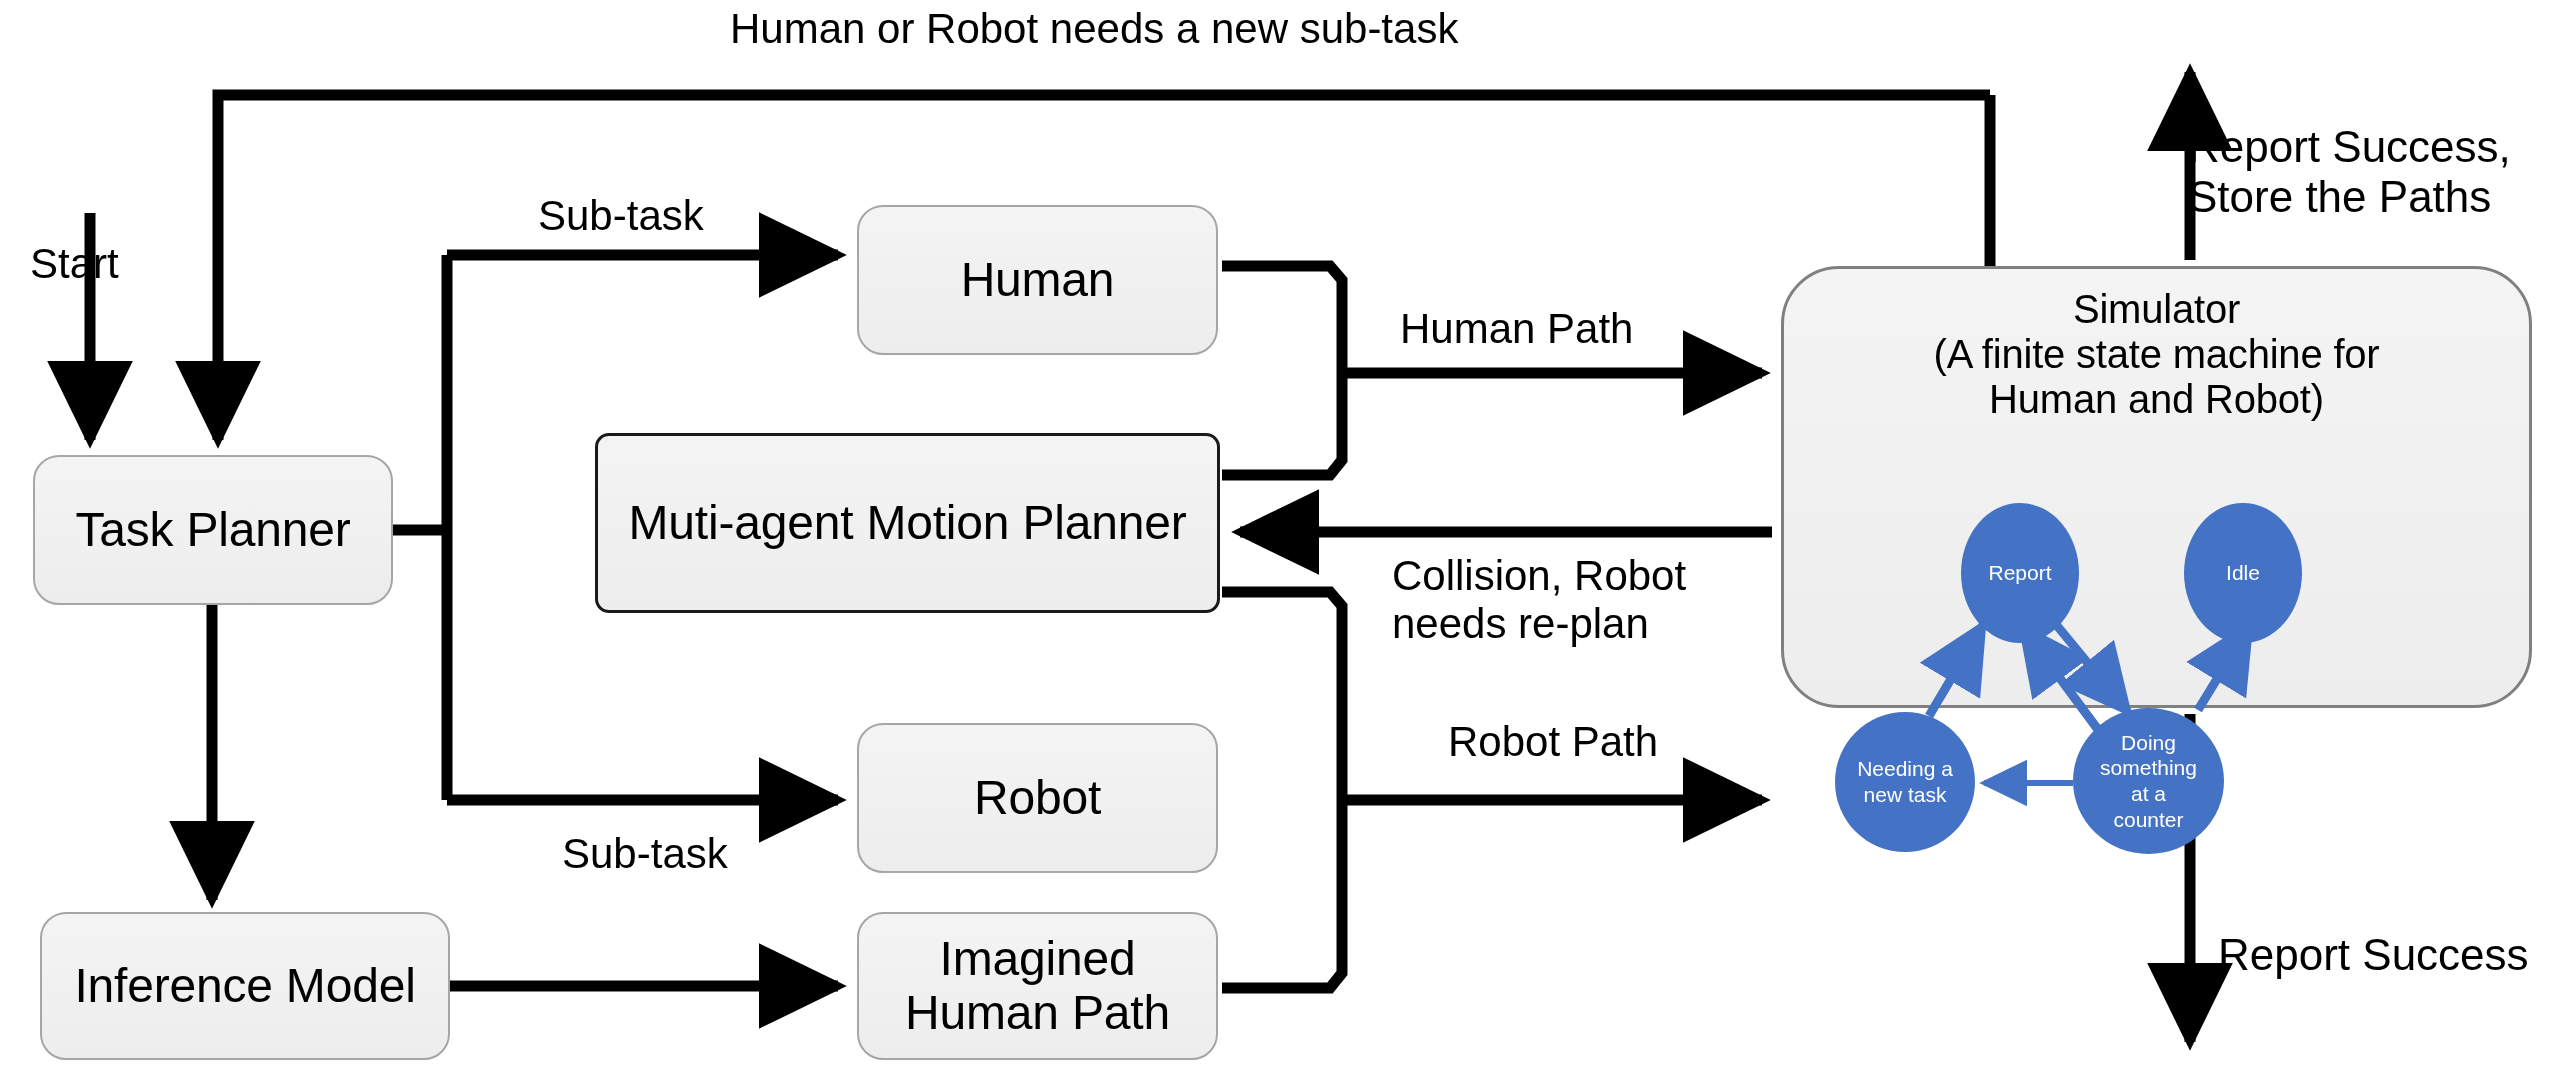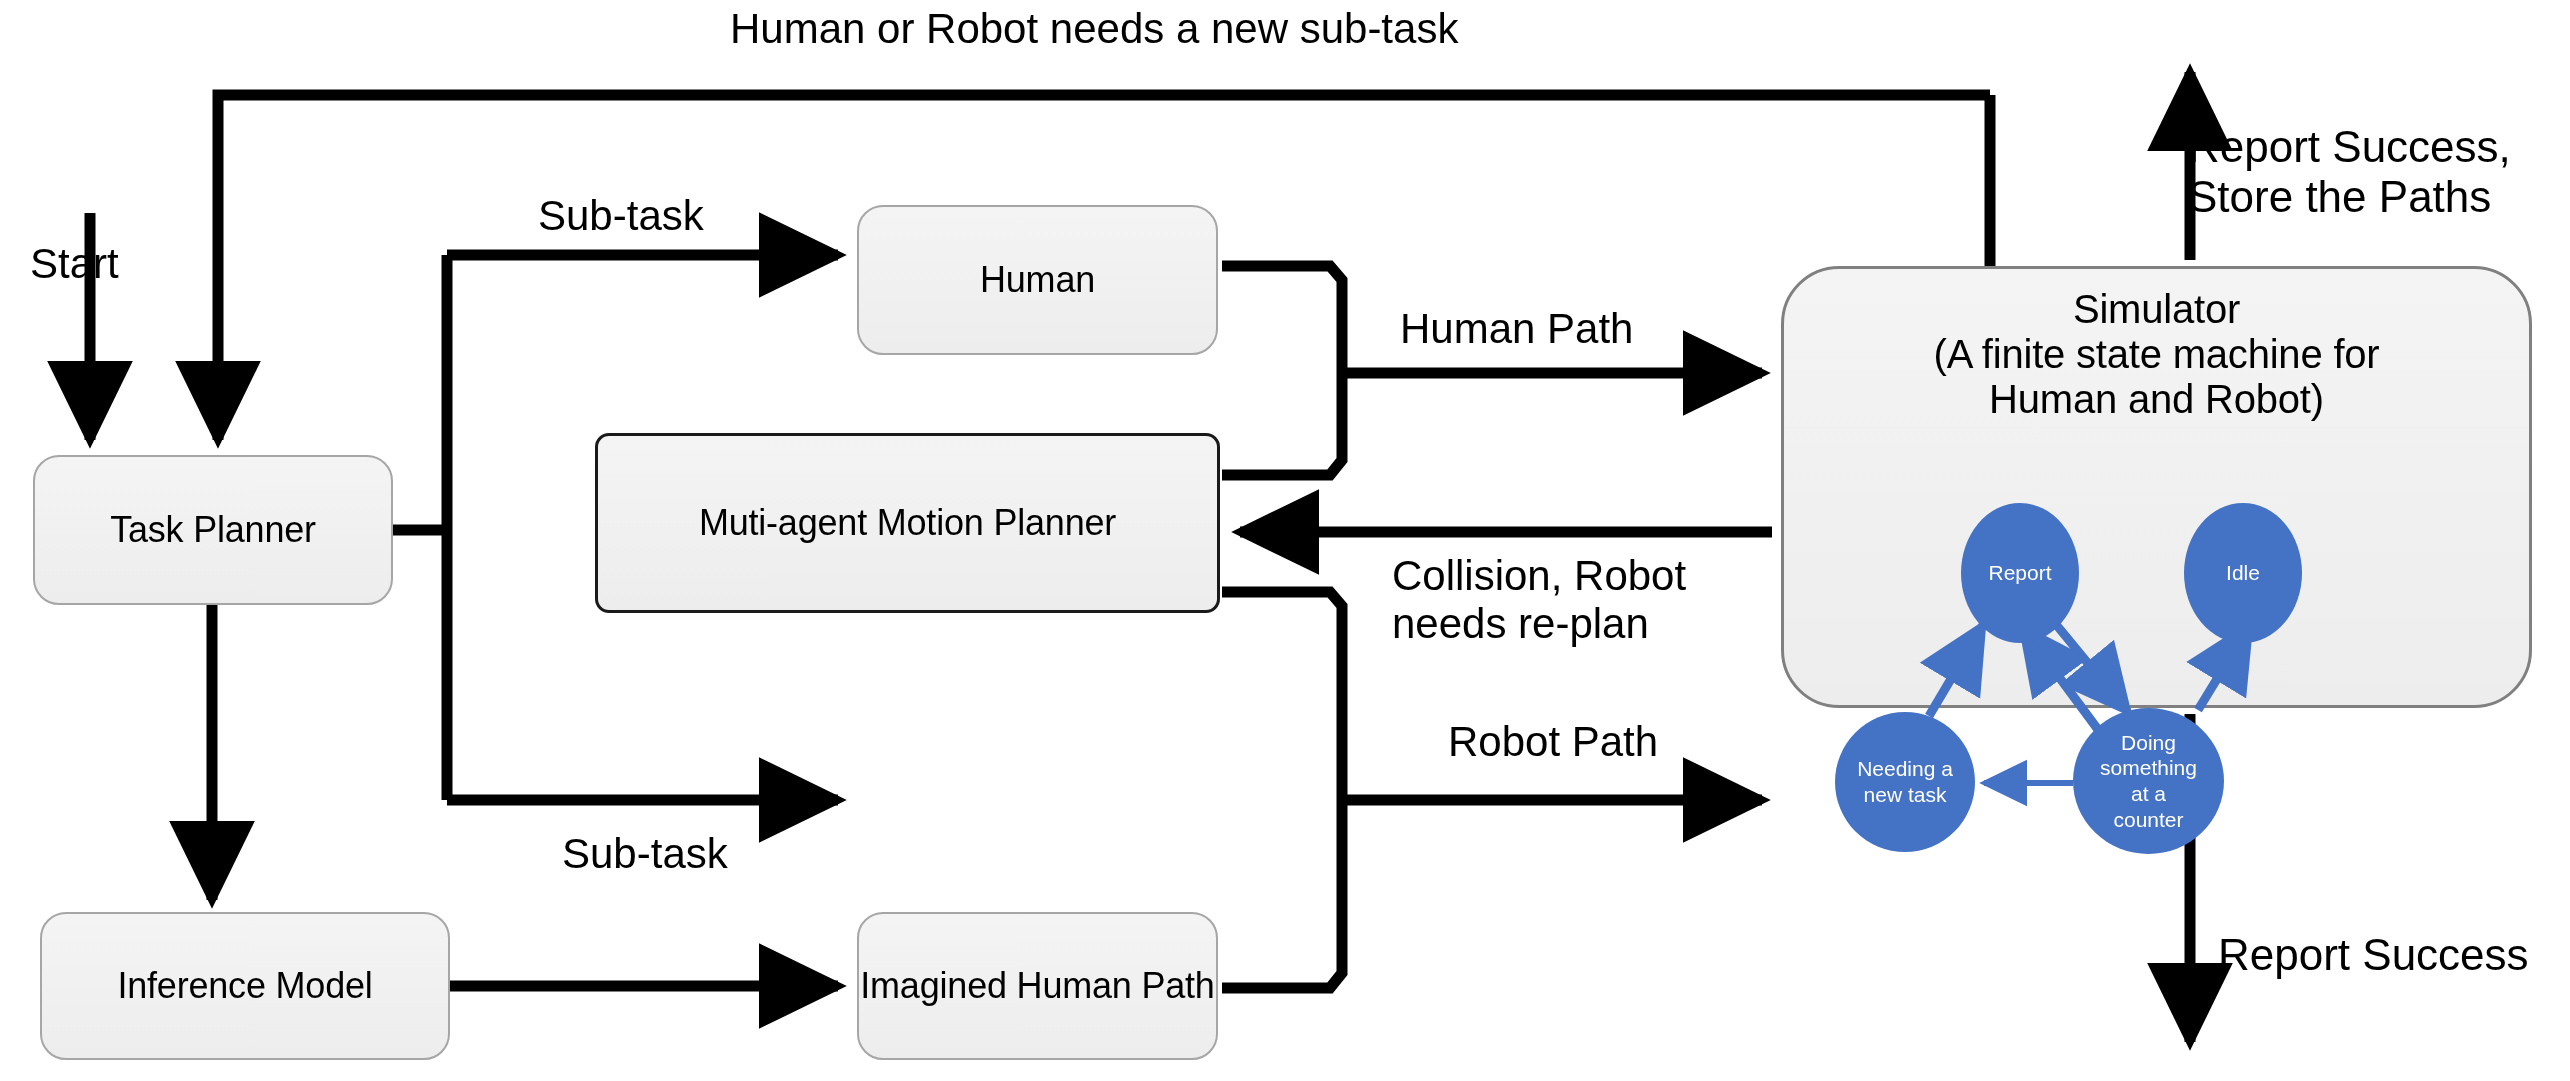--- a/index.html
+++ b/index.html
@@ -12,21 +12,21 @@
   .node{
     position:absolute;
     box-sizing:border-box;
     background:linear-gradient(180deg,#f4f4f4 0%,#ededed 100%);
     border:2px solid #a6a6a6;
     border-radius:26px;
     display:flex;align-items:center;justify-content:center;
     text-align:center;
     color:#000;
     font-family:"Liberation Sans",sans-serif;
-    font-size:36px;
+    font-size:48px;
     line-height:1.12;
     letter-spacing:-0.2px;
   }
   .node.strong{border:3px solid #1a1a1a;border-radius:14px;}
   .node.sim{
     border:3px solid #808080;
     border-radius:58px;
     align-items:flex-start;
     justify-content:center;
     padding-top:18px;
@@ -115,20 +115,23 @@
   </div>
 
   <div class="node" style="left:857px;top:205px;width:361px;height:150px;">
     <span>Human</span>
   </div>
 
   <div class="node strong" style="left:595px;top:433px;width:625px;height:180px;">
     <span>Muti-agent Motion Planner</span>
   </div>
 
+  <div class="node" style="left:857px;top:723px;width:361px;height:150px;">
+    <span>Robot</span>
+  </div>
 
   <div class="node" style="left:857px;top:912px;width:361px;height:148px;">
     <span>Imagined
 Human Path</span>
   </div>
 
   <div class="node sim" style="left:1781px;top:266px;width:751px;height:442px;">
     <span class="sim-title">Simulator
 (A finite state machine for
 Human and Robot)</span>

